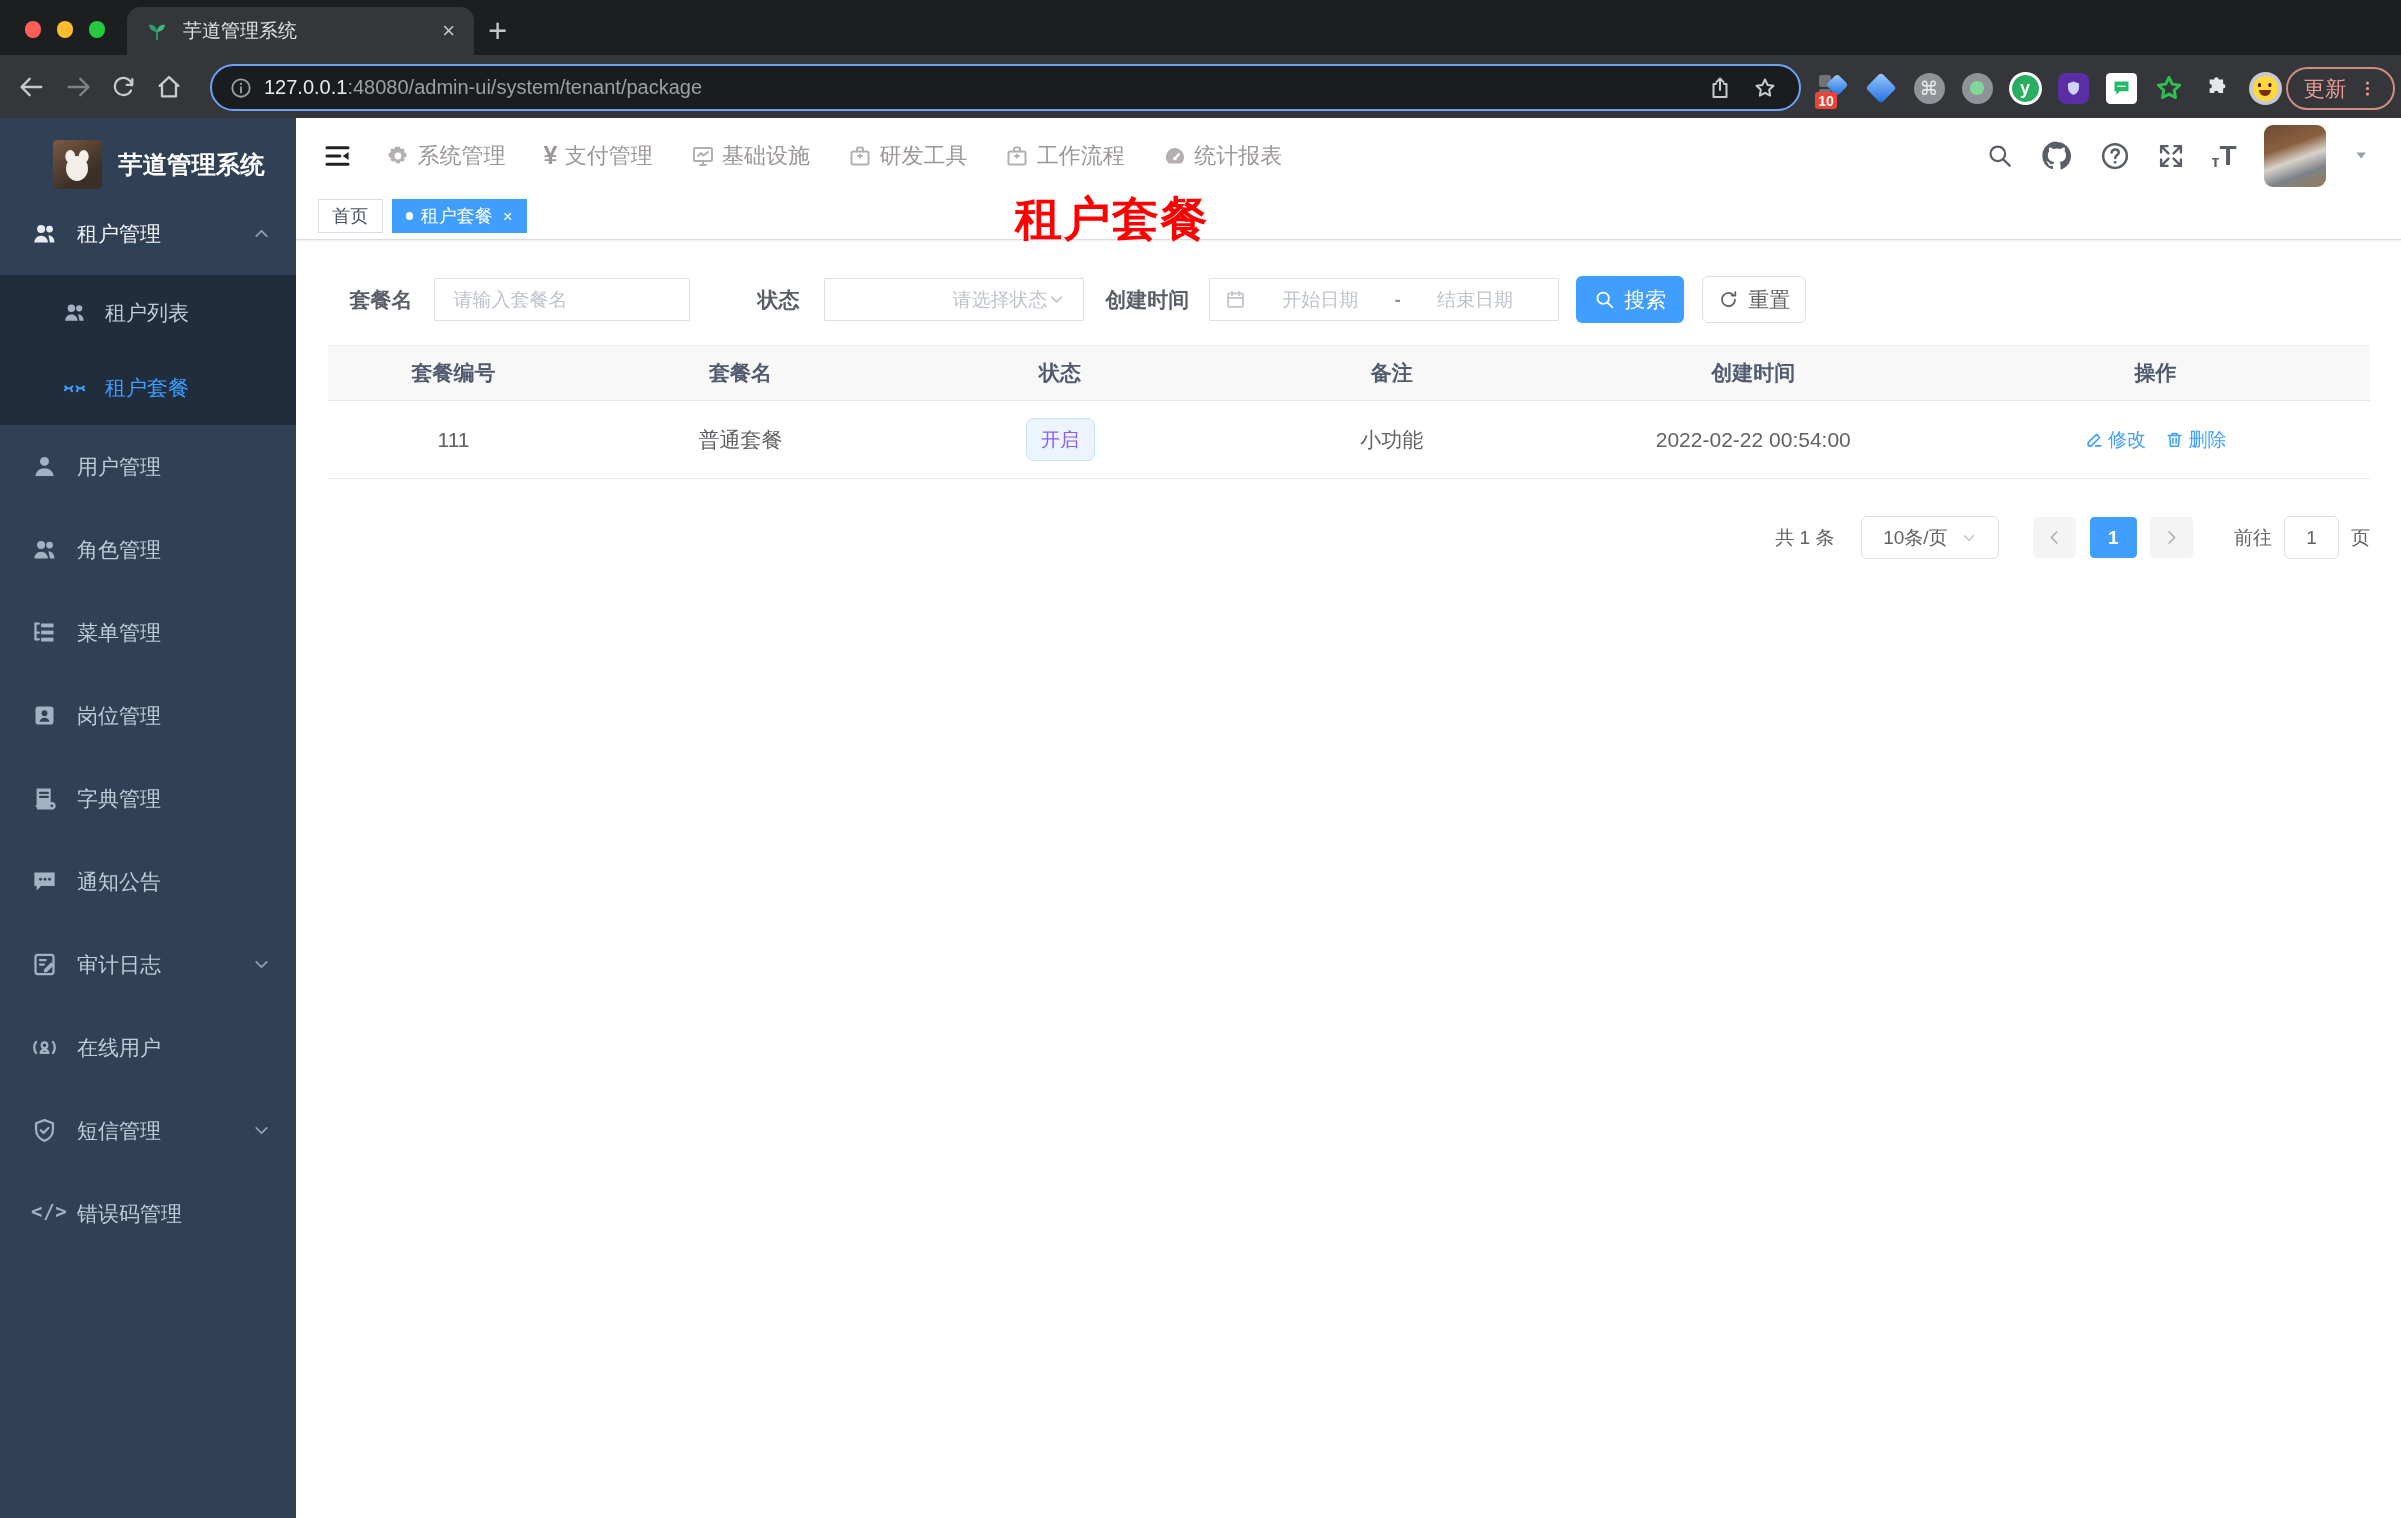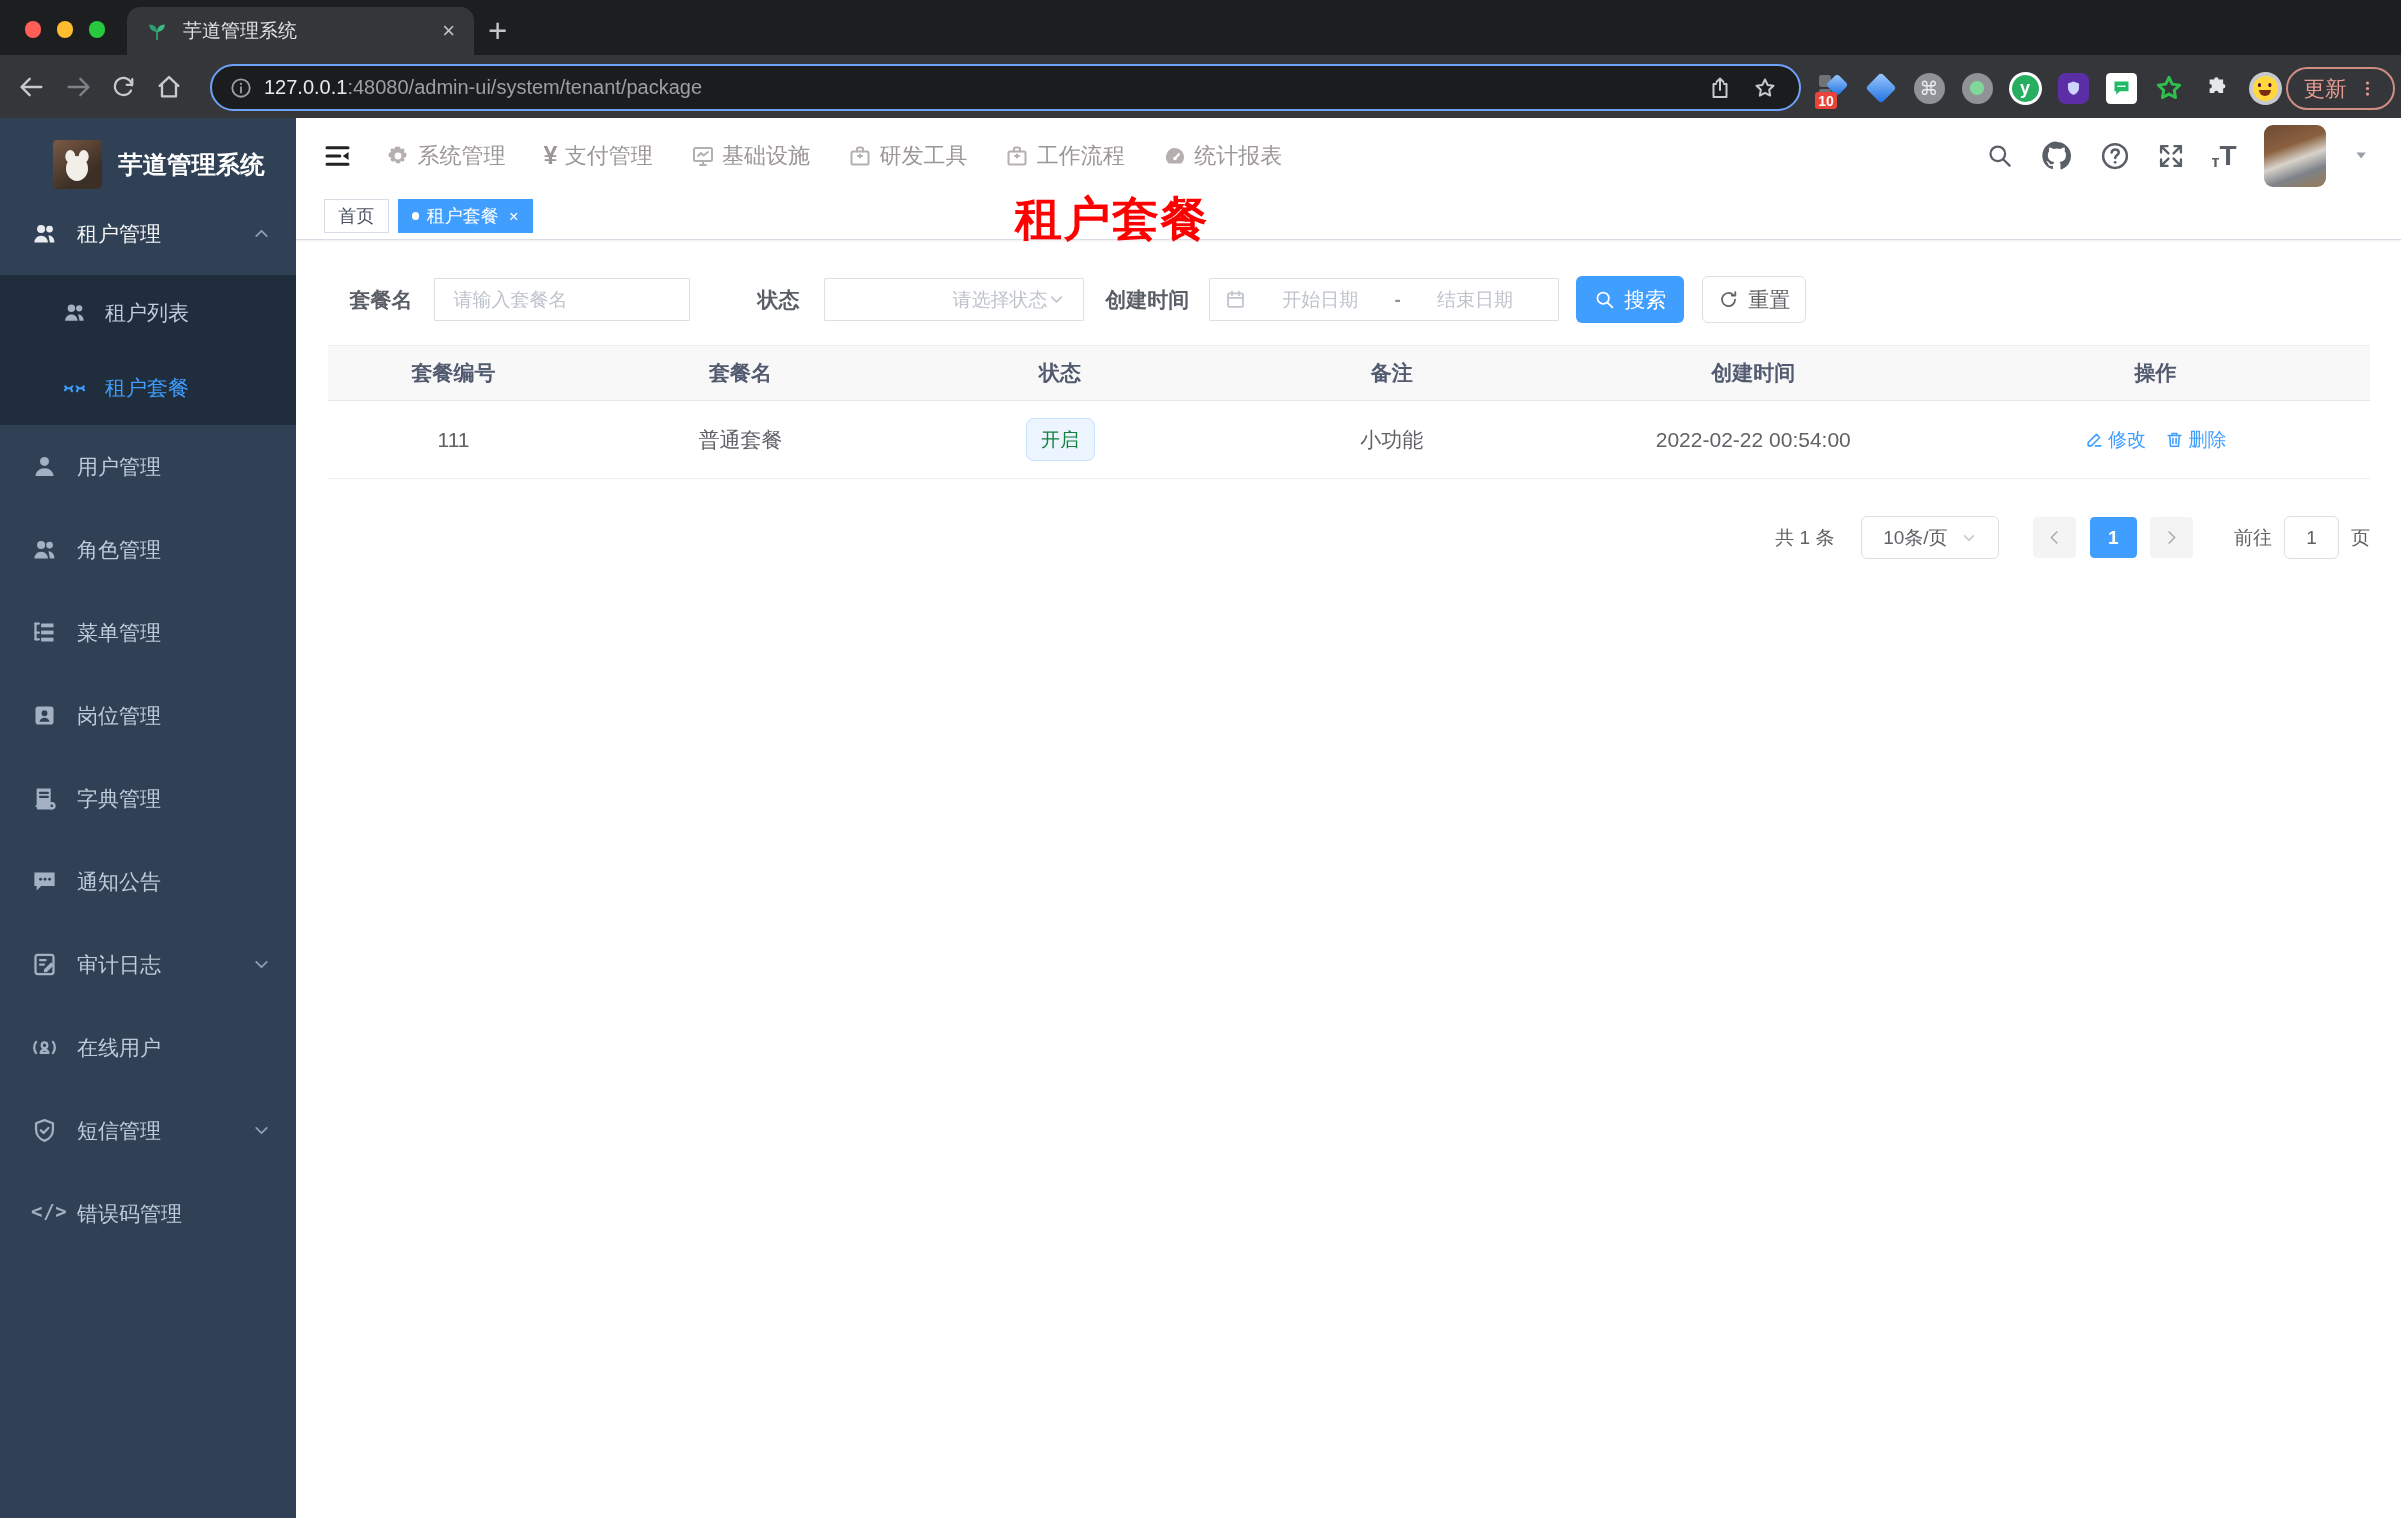--- a/index.html
+++ b/index.html
@@ -70,21 +70,21 @@
   .tn-item .micon { width:24px; height:24px; color:#b5afaf; }
   .hdr-right { margin-left:auto; margin-right:33px; display:flex; align-items:center; gap:27px; color:#5a5e66; }
   .avatar { width:62px; height:62px; border-radius:9px;
     background:linear-gradient(160deg,#6e4a33 0%,#8a603f 35%,#d8d3cb 55%,#7d8288 75%,#9b7a55 100%); }
   .caret { color:#98a0a8; }
   .fontsize-ic { font-weight:700; color:#5a5e66; display:flex; align-items:flex-end; line-height:1; }
   .fontsize-ic .small { font-size:16.3px; } .fontsize-ic .big { font-size:28px; }
 
   
   .tagsbar { position:absolute; left:296px; top:193px; width:2106px; height:47px; background:#fff;
-    border-bottom:1.5px solid #d8dce5; box-shadow:0 1.5px 4.4px rgba(0,0,0,.06); display:flex; align-items:center; padding-left:28px; gap:9px; }
+    border-bottom:1.5px solid #d8dce5; box-shadow:0 1.5px 4.4px rgba(0,0,0,.06); display:flex; align-items:center; padding-left:22px; gap:9px; }
   .tagv { height:34px; display:flex; align-items:center; padding:0 13.3px; border:1.5px solid #d8dce5; background:#fff;
     color:#495060; font-size:18px; }
   .tagv.active { background:#409eff; border-color:#409eff; color:#fff; gap:7.4px; }
   .tagdot { width:7.4px; height:7.4px; border-radius:50%; background:#fff; }
   .tagclose { font-size:16.3px; margin-left:3px; }
 
   .overlay-title { position:absolute; left:1015px; top:188px; font-size:47px; font-weight:700; color:#ff0000; letter-spacing:1.5px; }
 
   
   .content { position:absolute; left:296px; top:242px; width:2106px; height:1277px; background:#fff; padding:0 32px; }
@@ -110,21 +110,21 @@
   .cbtn { width:35px; height:35px; border-radius:50%; border:1.5px solid #dcdfe6; display:flex; align-items:center; justify-content:center; color:#5a5e66; }
 
   .table { margin-top:22px; border-top:1.5px solid #ebeef5; }
   .trow { display:flex; align-items:center; }
   .thead { background:#f8f8f9; height:55px; border-bottom:1.5px solid #e4e7ed; }
   .tbody-row { height:78px; border-bottom:1.5px solid #ebeef5; }
   .cell { display:flex; align-items:center; justify-content:center; font-size:21px; color:#606266; }
   .thead .cell { color:#515a6e; font-weight:700; }
   .c1{width:12.3%;} .c2{width:15.8%;} .c3{width:15.5%;} .c4{width:17.0%;} .c5{width:18.4%;} .c6{width:21.0%;}
   .status-tag { width:69px; height:43px; background:#ecf5ff; border:1.5px solid #c6e2ff; border-radius:7.4px;
-    color:#15803d; font-size:19px; display:flex; align-items:center; justify-content:center; }
+    color:#8b5cf6; font-size:19px; display:flex; align-items:center; justify-content:center; }
   .ops { gap:19px; }
   .oplink { color:#409eff; font-size:19px; display:flex; align-items:center; gap:4.4px; }
 
   .pager { margin-top:37px; display:flex; align-items:center; justify-content:flex-end; color:#606266; font-size:19px; }
   .pg-total { margin-right:27px; }
   .pg-size { width:138px; height:43px; border:1.5px solid #dcdfe6; border-radius:6px; display:flex; align-items:center;
     justify-content:center; gap:12px; color:#606266; }
   .pg-btn { width:43px; height:41px; background:#f4f4f5; border-radius:4.4px; display:flex; align-items:center; justify-content:center; color:#a8abb2; }
   .pg-prev { margin-left:34px; } .pg-next { margin-left:13.3px; }
   .pg-page { width:47px; height:41px; margin-left:13.3px; background:#409eff; color:#fff; border-radius:4.4px;

